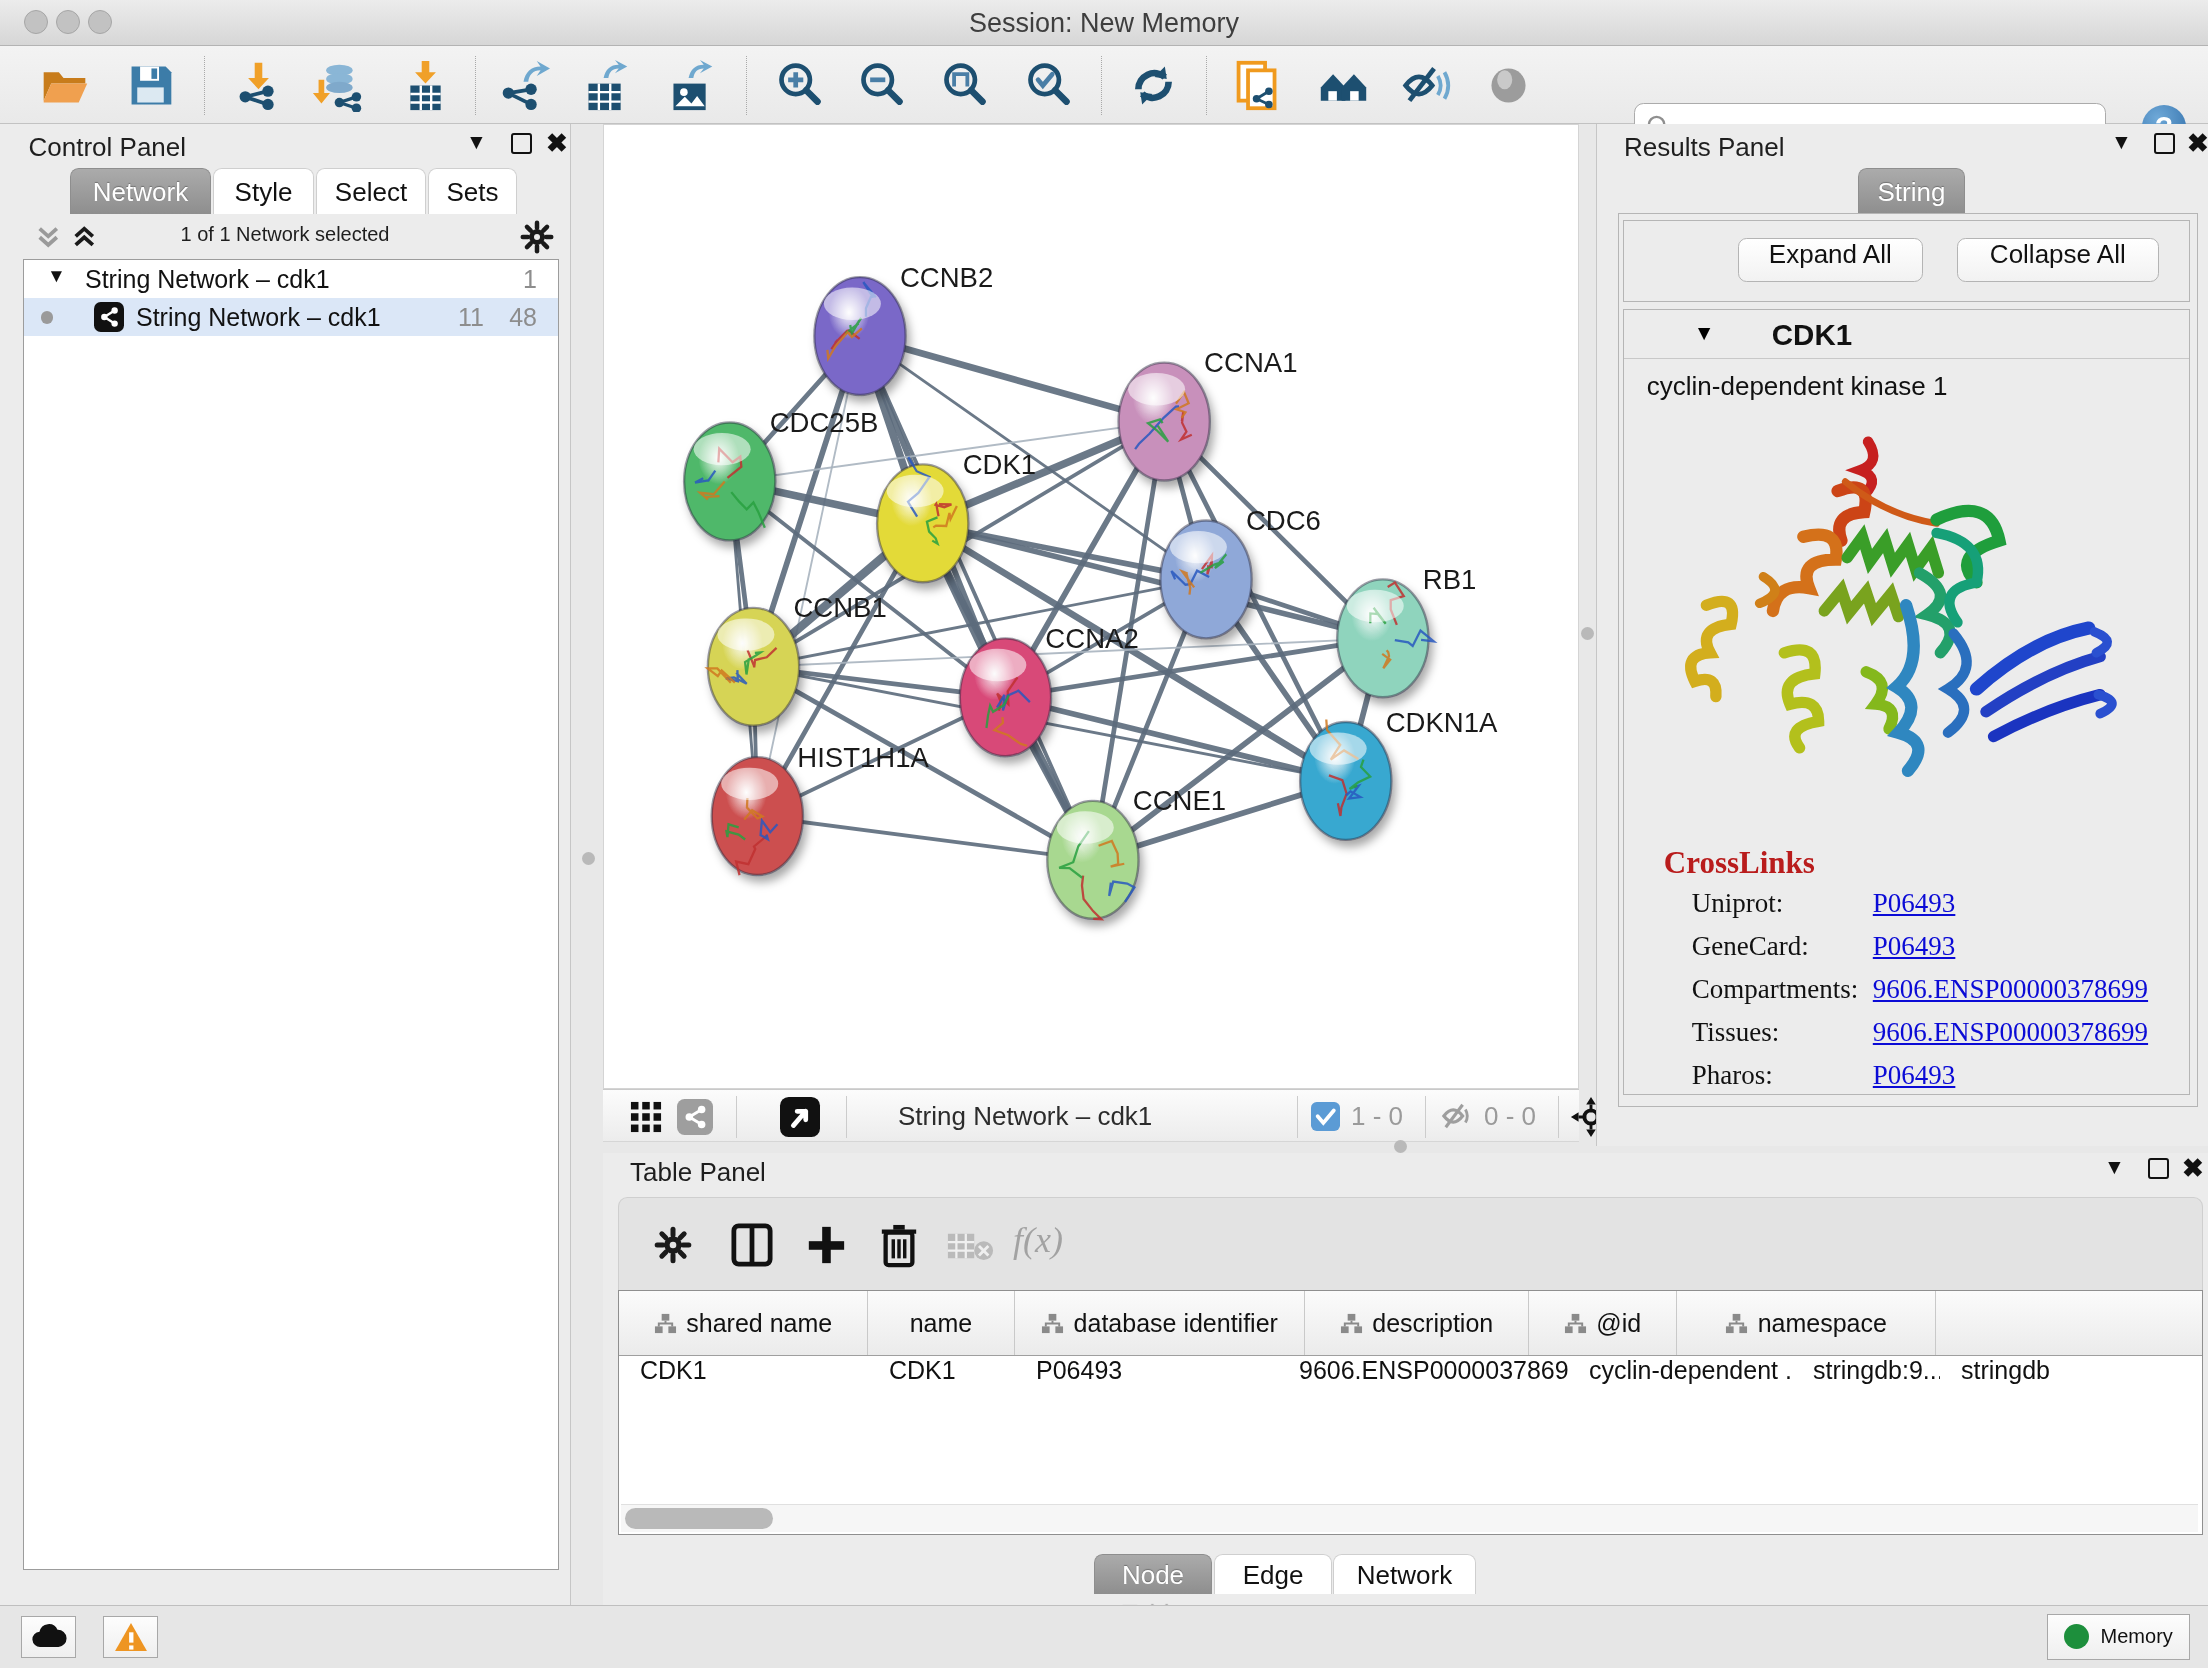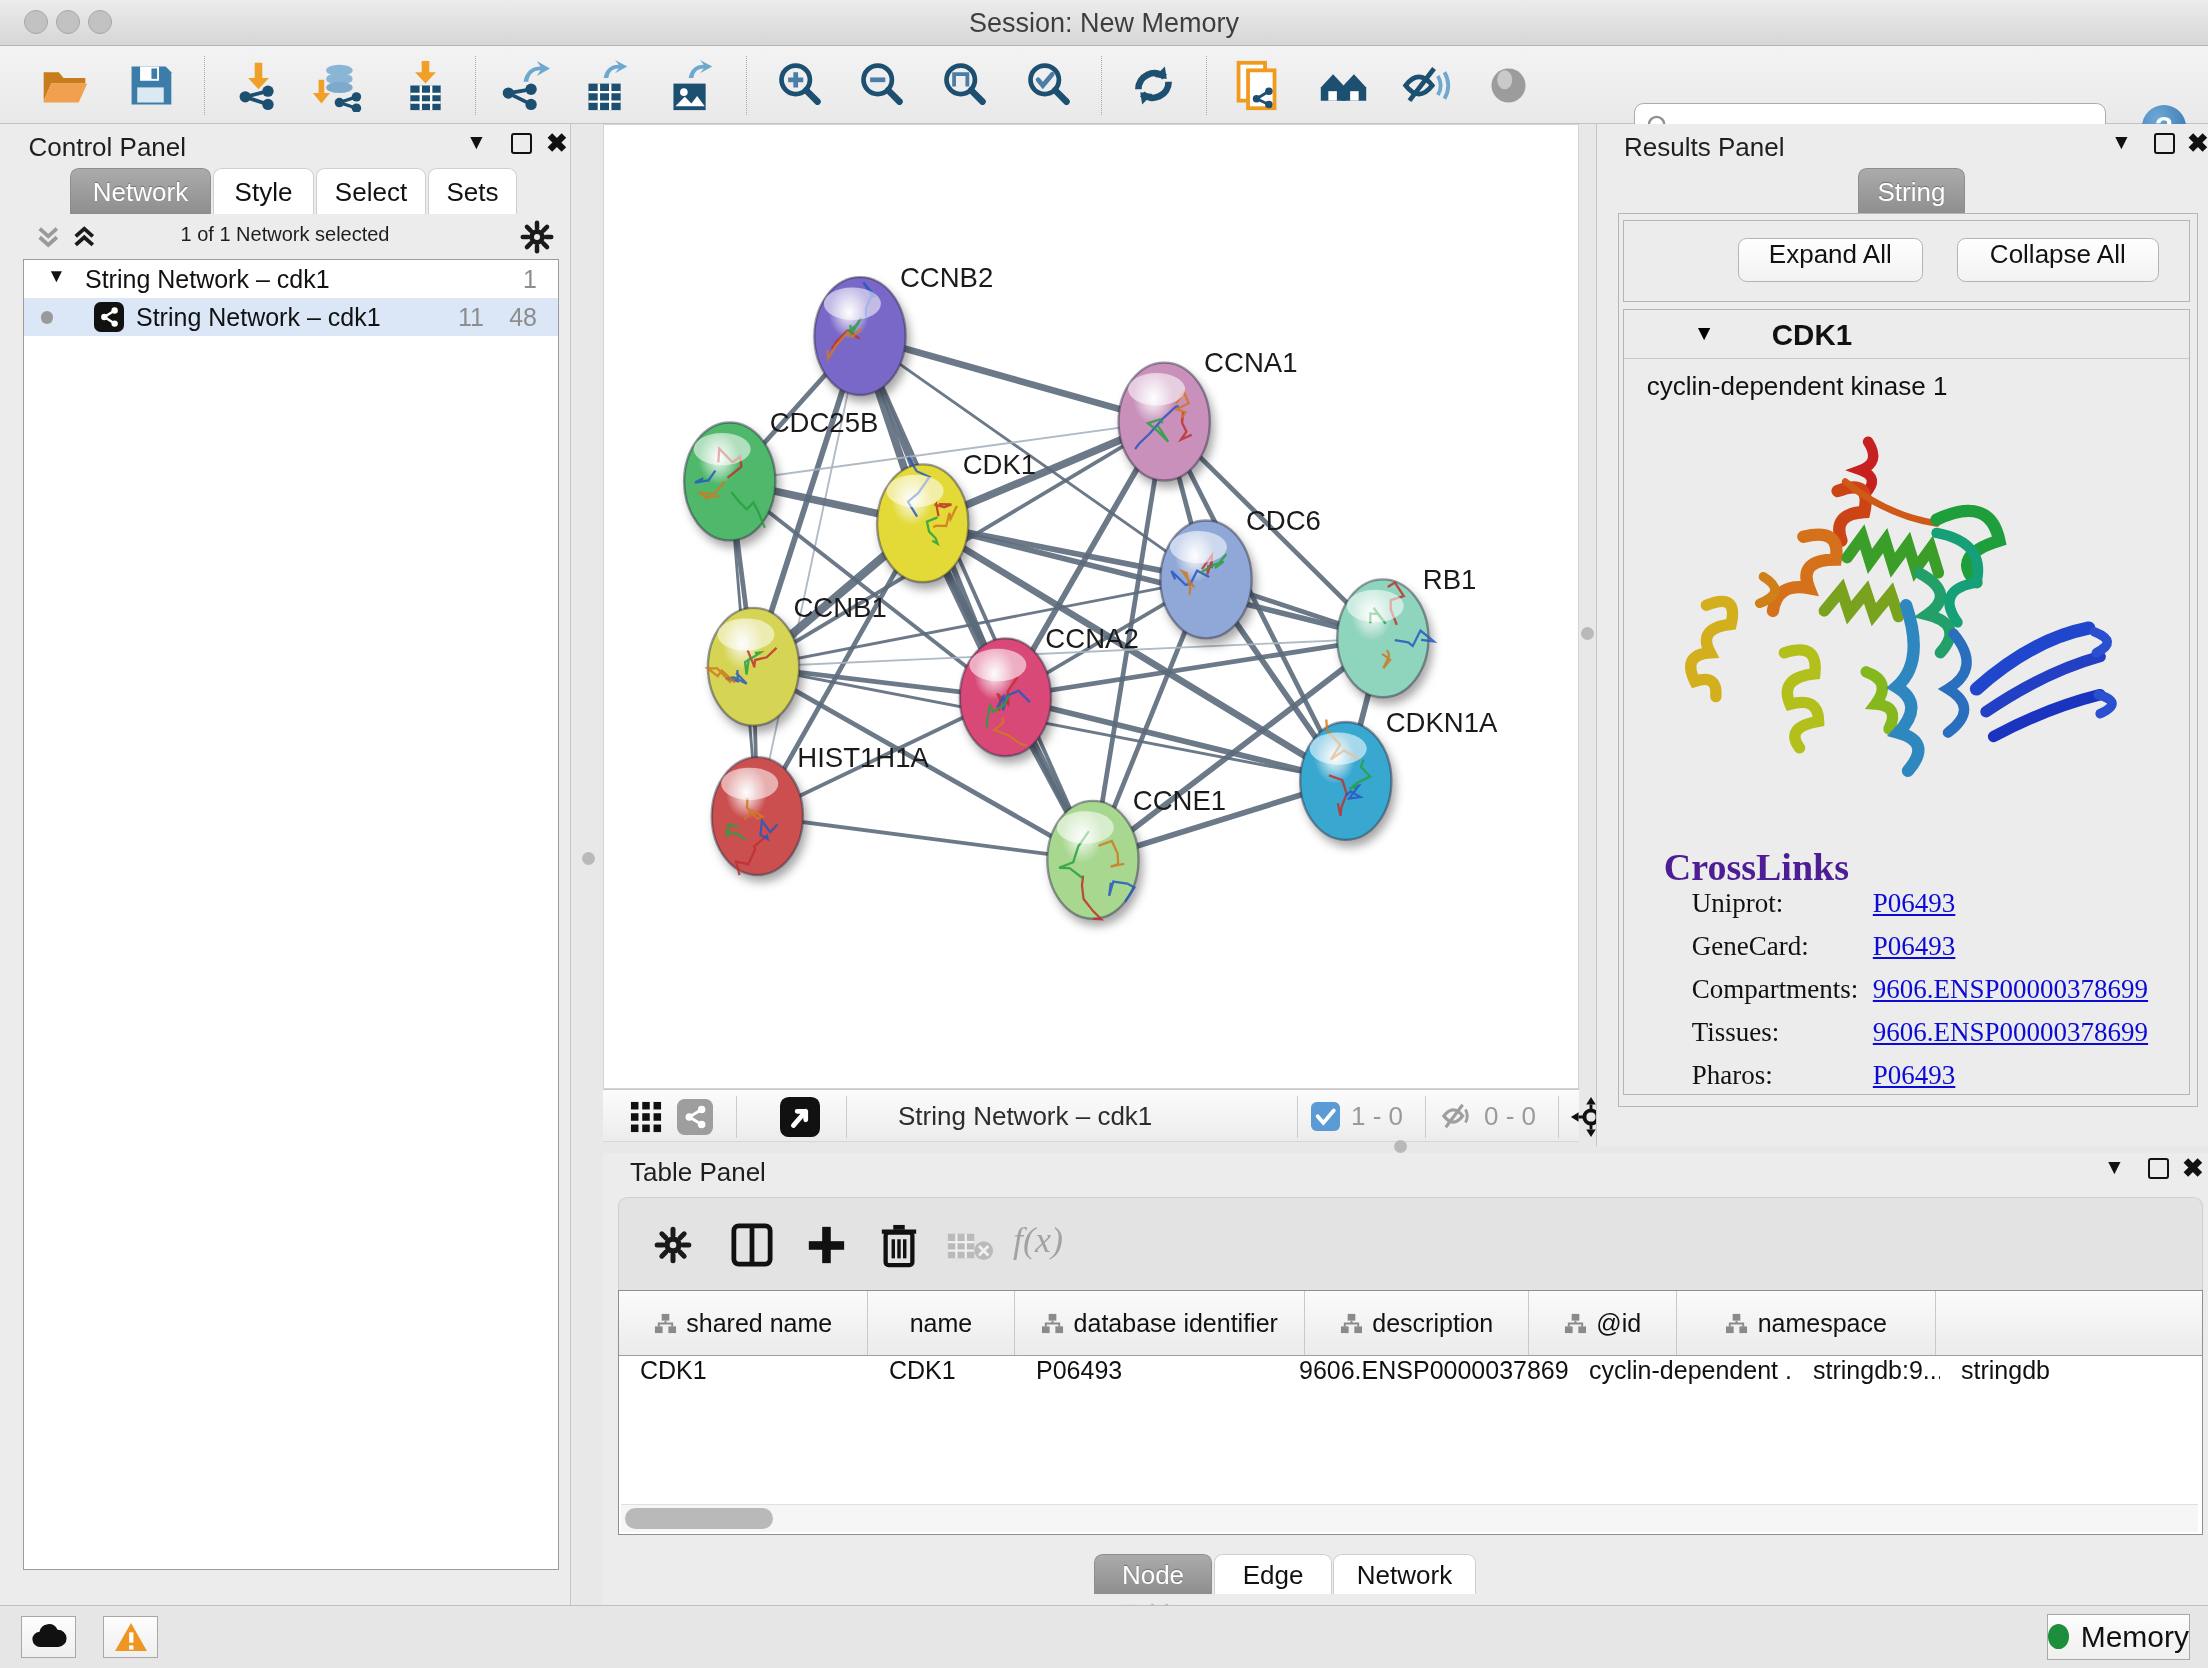--- a/index.html
+++ b/index.html
@@ -76,21 +76,21 @@
   .tbl-row { display:flex; height:36px; }
   .tbl-cell { font-size:25px; color:#111; padding-left:21px; overflow:hidden; white-space:nowrap; }
   .hscroll { position:absolute; left:1.9px; bottom:1.9px; width:1577px; height:28.5px; background:#f6f6f6; border-top:1px solid #e0e0e0; }
   .hthumb { position:absolute; left:3.8px; top:3.8px; width:148px; height:21px; border-radius:10.5px; background:#b9b9b9; }
 
   
   .statusbar { left:0; top:1605px; width:2208px; height:63px; background:#e6e6e6; border-top:1px solid #bfbfbf; }
   .sqbtn { position:absolute; top:9.5px; width:55px; height:42px; background:linear-gradient(#fdfdfd,#efefef);
     border:1.9px solid #a8a8a8; display:flex; align-items:center; justify-content:center; }
   .membtn { position:absolute; left:2047px; top:7.6px; width:143px; height:46px; background:linear-gradient(#fdfdfd,#efefef);
-    border:1.9px solid #a8a8a8; display:flex; align-items:center; justify-content:center; gap:11.4px; font-size:30px; color:#111; }
+    border:1.9px solid #a8a8a8; display:flex; align-items:center; justify-content:center; gap:11.4px; font-size:20px; color:#111; }
   .greendot { width:25px; height:25px; border-radius:50%; background:#1d8f3c; }
 
   .handle-dot { position:absolute; width:13.3px; height:13.3px; border-radius:50%; background:#b9b9b9; }
   .dis { opacity:.45; }
 </style>
 </head>
 <body>
 
 <div class="abs titlebar">
   <span class="tlight" style="left:24px"></span>
@@ -570,21 +570,21 @@
           <path d="M268 200q20 60-10 86q30 18 2 48q36 10 10 40" stroke="#2f87c0" stroke-width="13"></path>
           <path d="M318 230q30 36-6 58q34 20 0 46" stroke="#2a6fbe" stroke-width="11"></path>
           <path d="M300 124q52 10 42 52q-44 8-20 42" stroke="#16a078" stroke-width="11"></path>
           <path d="M342 288q58-52 118-64" stroke="#1f46cc" stroke-width="14"></path>
           <path d="M352 312q62-42 120-58" stroke="#2340c4" stroke-width="12"></path>
           <path d="M360 338q56-30 112-44" stroke="#1b34c0" stroke-width="12"></path>
           <path d="M466 228q26 10 2 22M470 294q28 8 2 20" stroke="#2a50d0" stroke-width="10"></path>
         </g>
       </svg>
 
-      <div class="xl abs" style="left:40px; top:535px; font-size:38px; font-weight:bold; color:#4c1d95">CrossLinks</div>
+      <div class="xl abs" style="left:40px; top:535px; font-size:31px; font-weight:bold; color:#b91c1c">CrossLinks</div>
       <div class="abs" style="left:0; top:578px; width:100%" id="xl-rows">
           <div class="xl-row">
             <span class="xl xl-label">Uniprot:</span>
             <a class="xl xl-link" href="#">P06493</a>
           </div>
           <div class="xl-row">
             <span class="xl xl-label">GeneCard:</span>
             <a class="xl xl-link" href="#">P06493</a>
           </div>
           <div class="xl-row">

